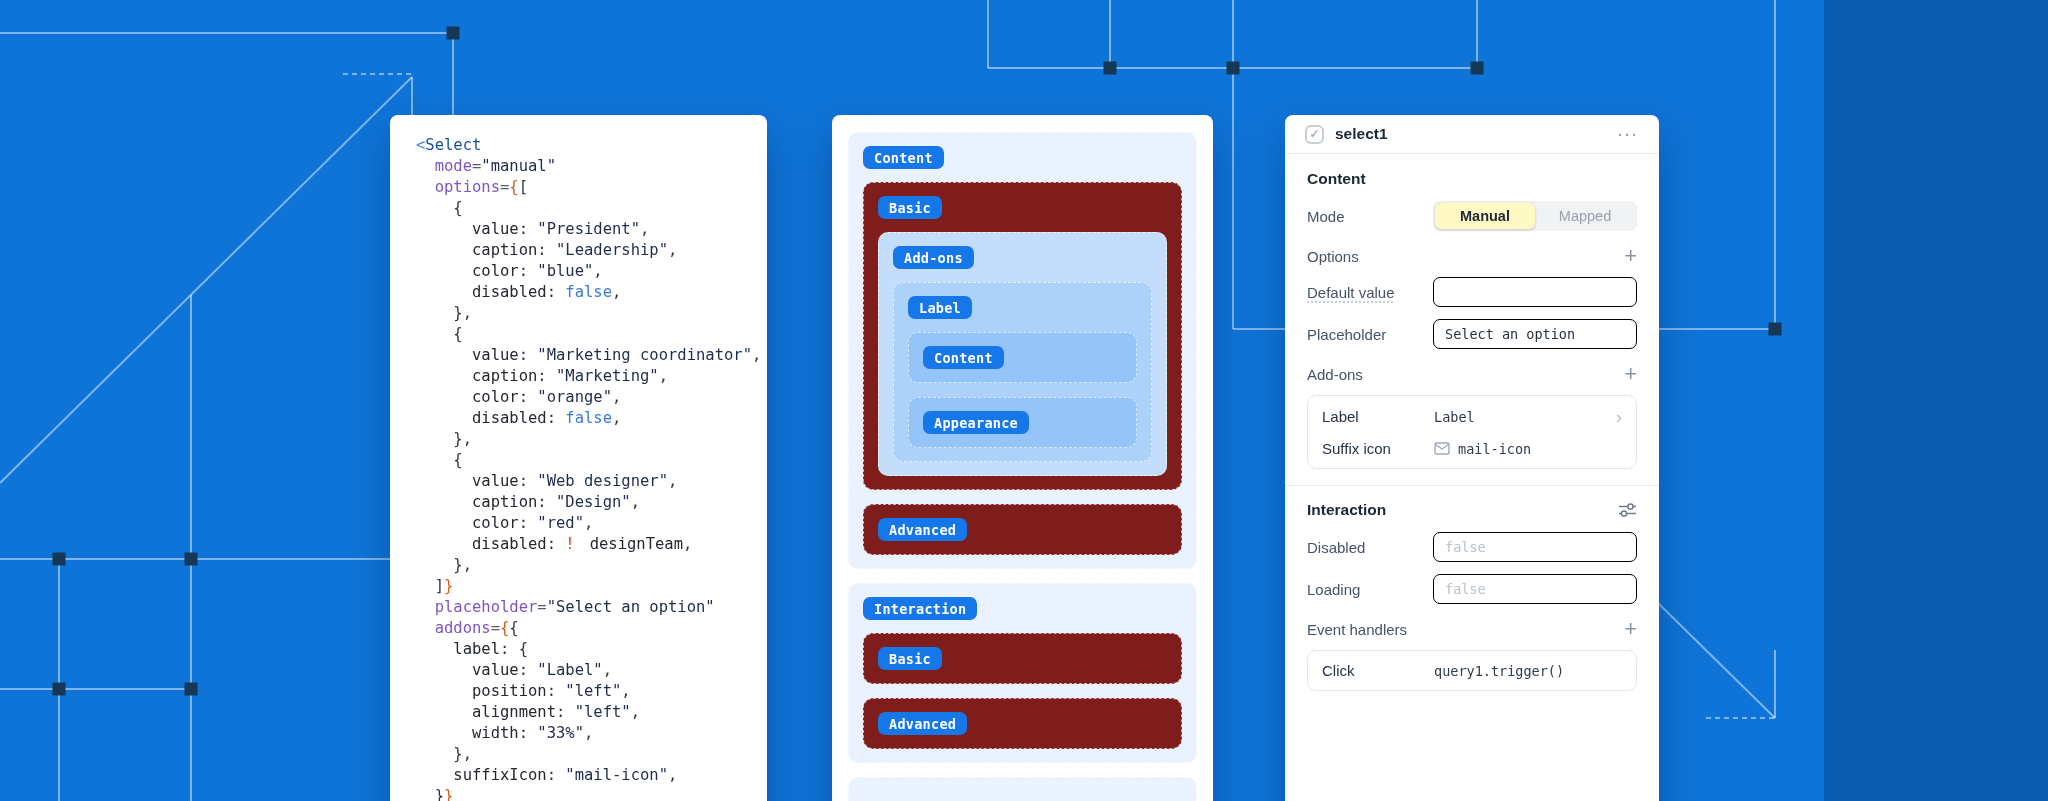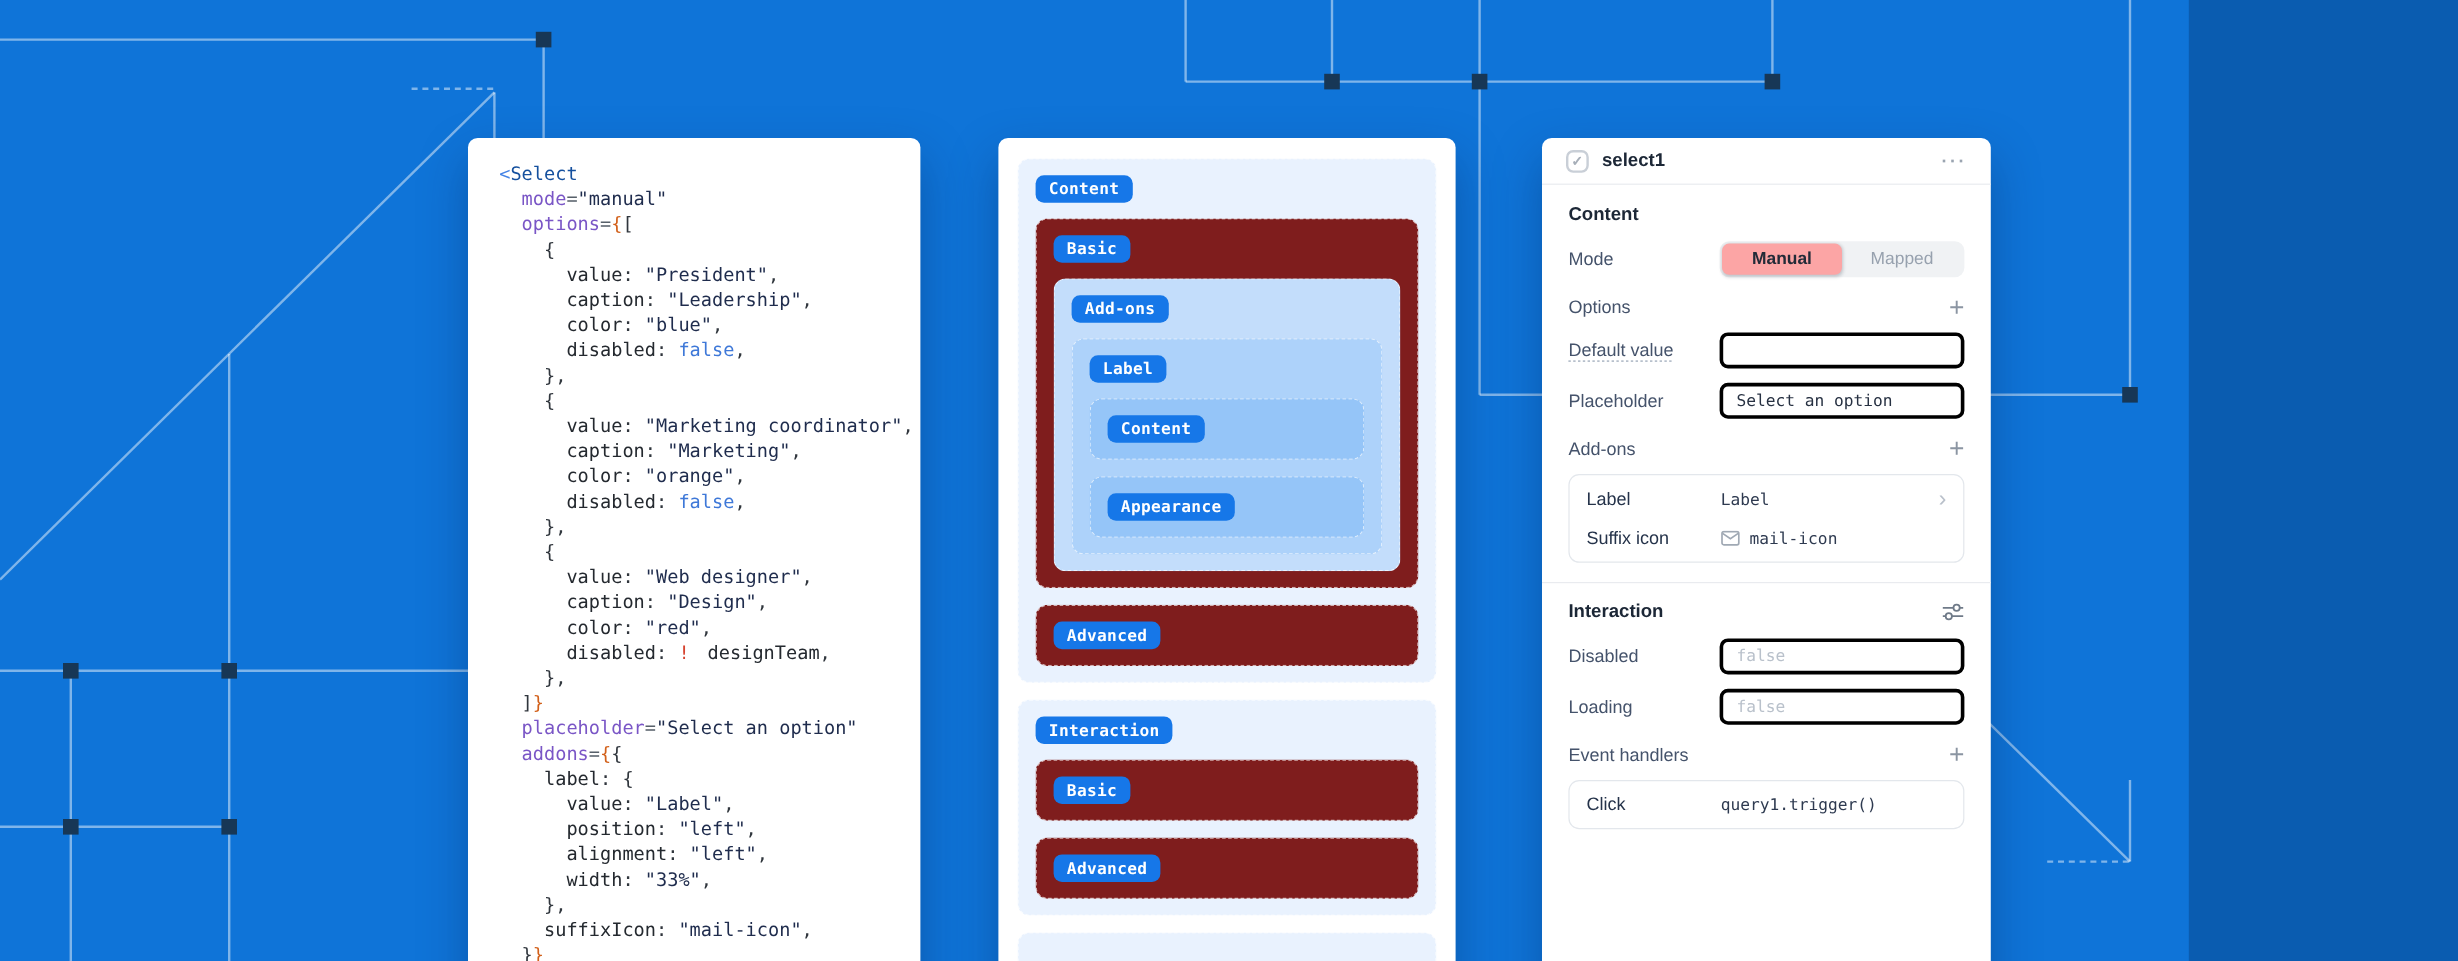--- a/index.html
+++ b/index.html
@@ -78,34 +78,34 @@
   .insp-body{padding:14px 22px 0 22px;}
   .sec-heading{font-weight:bold;font-size:15.5px;color:#1c2736;margin:2px 0 13px 0;display:flex;align-items:center;justify-content:space-between;}
   .row{display:grid;grid-template-columns:126px 204px;align-items:center;margin-bottom:12px;}
   .row-label{color:#45536b;}
   .row-label.dotted{text-decoration:underline dotted #b7c0cc;text-underline-offset:4px;}
   .hd-row{display:flex;align-items:center;justify-content:space-between;margin:14px 0 10px 0;color:#45536b;}
   .plus{font-size:22px;font-weight:300;color:#8b95a2;line-height:1;cursor:default;}
   .listbox{border:1px solid #e3e7ec;border-radius:9px;padding:5px 0;margin-bottom:12px;background:#fff;}
   .listbox .opt{padding:7px 14px;color:#25334a;}
   .input{
-    height:30px;border:3px solid #000000;border-radius:7px;background:#fff;
+    height:30px;border:1px solid #000000;border-radius:7px;background:#fff;
     display:flex;align-items:center;padding:0 11px;
     font-family:"DejaVu Sans Mono",monospace;font-size:13.5px;color:#273142;
   }
   .input.ghost{color:#b9c1cb;}
   .seg{
     height:30px;background:#f0f2f4;border-radius:8px;display:flex;padding:2px;
   }
   .seg .seg-btn{
     flex:1;display:flex;align-items:center;justify-content:center;
     font-size:14.5px;color:#97a1ae;border-radius:6px;cursor:default;
   }
   .seg .seg-btn.active{
-    background:#fca5a5;color:#222b38;font-weight:bold;
+    background:#fef9c3;color:#222b38;font-weight:bold;
     box-shadow:0 1px 3px rgba(20,30,50,.22);
   }
   .kv-box{border:1px solid #e3e7ec;border-radius:9px;padding:4px 0;background:#fff;}
   .kv-row{display:grid;grid-template-columns:112px 1fr 18px;align-items:center;padding:7px 14px;}
   .kv-name{color:#25334a;}
   .kv-val{font-family:"DejaVu Sans Mono",monospace;font-size:13.5px;color:#2e3a50;display:flex;align-items:center;gap:8px;}
   .chev{color:#b9c0ca;font-size:19px;line-height:1;justify-self:end;cursor:default;}
   .divider{border:none;border-top:1px solid #e9ebef;margin:16px -22px 15px -22px;}
   .icon-svg{display:block;}
 </style>

